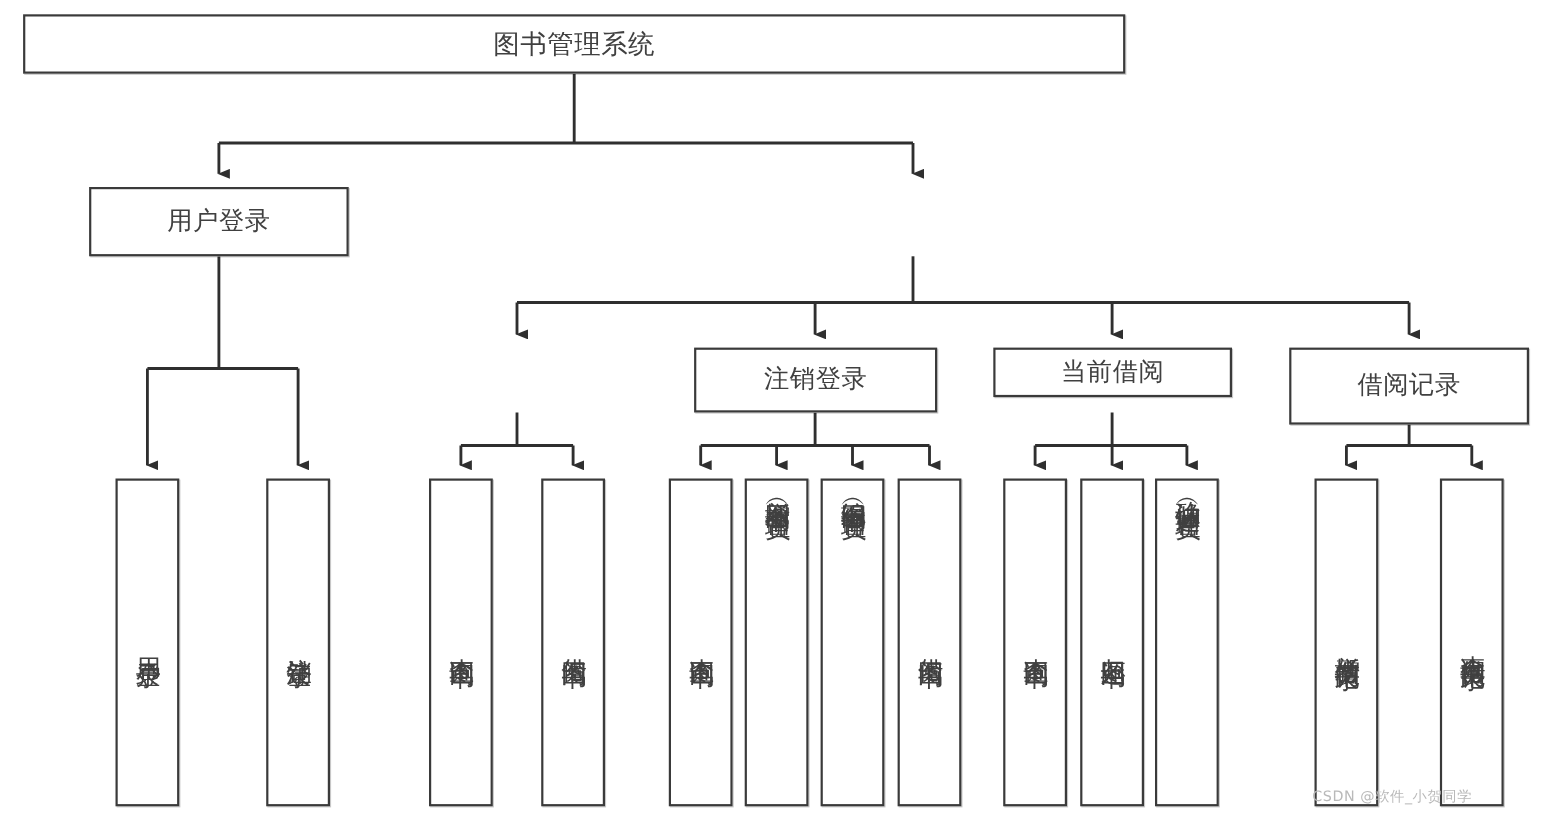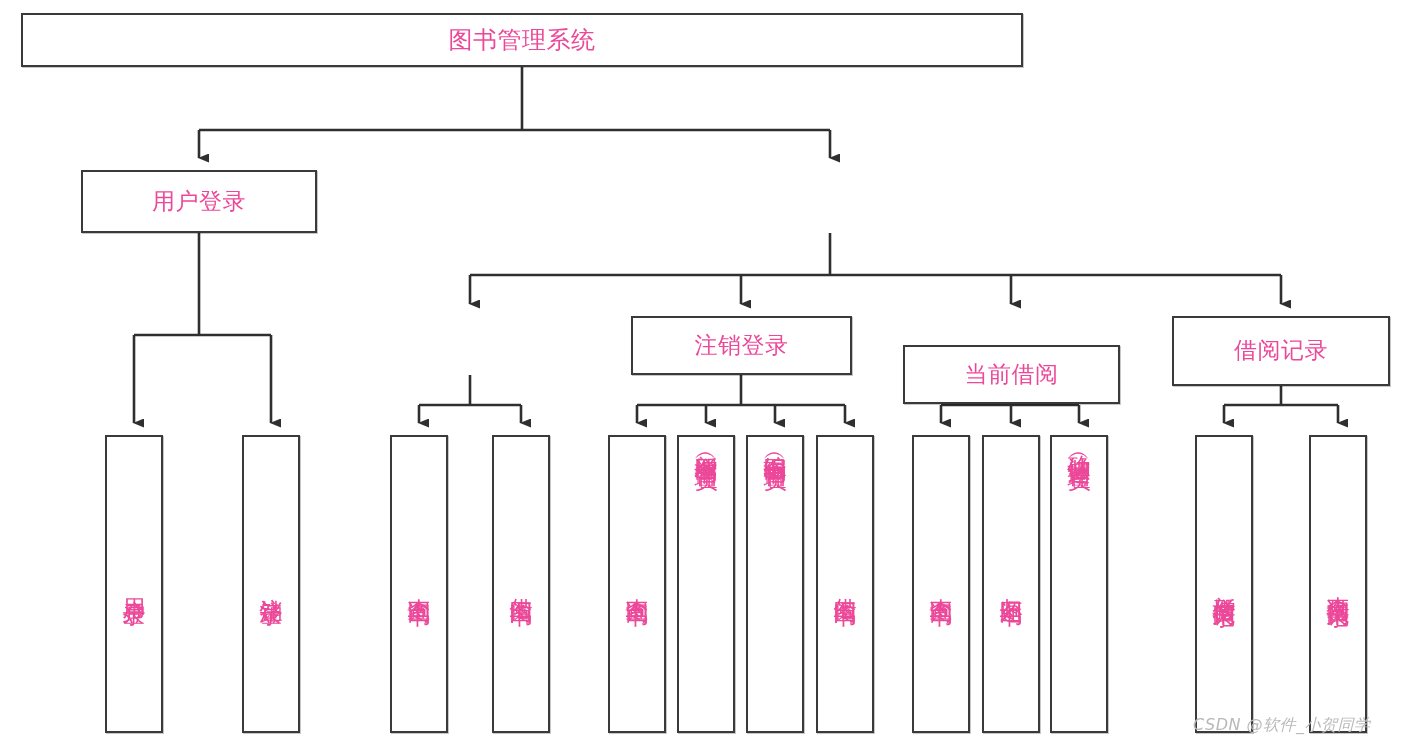--- a/index.html
+++ b/index.html
@@ -30,21 +30,21 @@
     position: absolute;
     box-sizing: border-box;
     border: 2px solid #3a3a3a;
     background: #ffffff;
     display: flex;
     align-items: center;
     justify-content: center;
     box-shadow: 1px 1px 0 rgba(0,0,0,0.22);
   }
   .node-label {
-    color: #ec4899;
+    color: #404040;
     text-align: center;
     line-height: 1.18;
     white-space: nowrap;
   }
   .node.horizontal .node-label {
     font-size: 23px;
     letter-spacing: 0.5px;
   }
   .node.root .node-label {
     font-size: 24px;
@@ -61,24 +61,23 @@
     letter-spacing: 2px;
     line-height: 1;
     white-space: nowrap;
   }
   .node.vertical.center-text {
     align-items: center;
   }
   .watermark {
     position: absolute;
     color: #b9b9b9;
-    font-size: 16px;
+    font-size: 13px;
     white-space: nowrap;
     letter-spacing: 0.5px;
-    font-style: italic;
   }
 </style>
 </head>
 <body>
 
 <div id="diagram-canvas">
 
   <svg id="edge-layer" viewBox="0 0 1405 747" xmlns="http://www.w3.org/2000/svg">
     <defs>
       <marker id="arrow" markerWidth="9" markerHeight="11" refX="4.5" refY="10" orient="auto" markerUnits="userSpaceOnUse">
@@ -133,21 +132,21 @@
     <span class="node-label">图书管理系统</span>
   </div>
 
   <div class="node horizontal" style="left:81px; top:170px; width:236px; height:63px;">
     <span class="node-label">用户登录</span>
   </div>
 
   <div class="node horizontal" style="left:631px; top:316px; width:221px; height:59px;">
     <span class="node-label">注销登录</span>
   </div>
-  <div class="node horizontal" style="left:903px; top:316px; width:217px; height:59px;margin-top:29px;">
+  <div class="node horizontal" style="left:903px; top:316px; width:217px; height:45px;">
     <span class="node-label">当前借阅</span>
   </div>
   <div class="node horizontal" style="left:1172px; top:316px; width:218px; height:70px;">
     <span class="node-label">借阅记录</span>
   </div>
 
   <div class="node vertical center-text" style="left:105px; top:435px; width:58px; height:298px;">
     <span class="node-label">用户登录</span>
   </div>
   <div class="node vertical center-text" style="left:242px; top:435px; width:58px; height:298px;">

